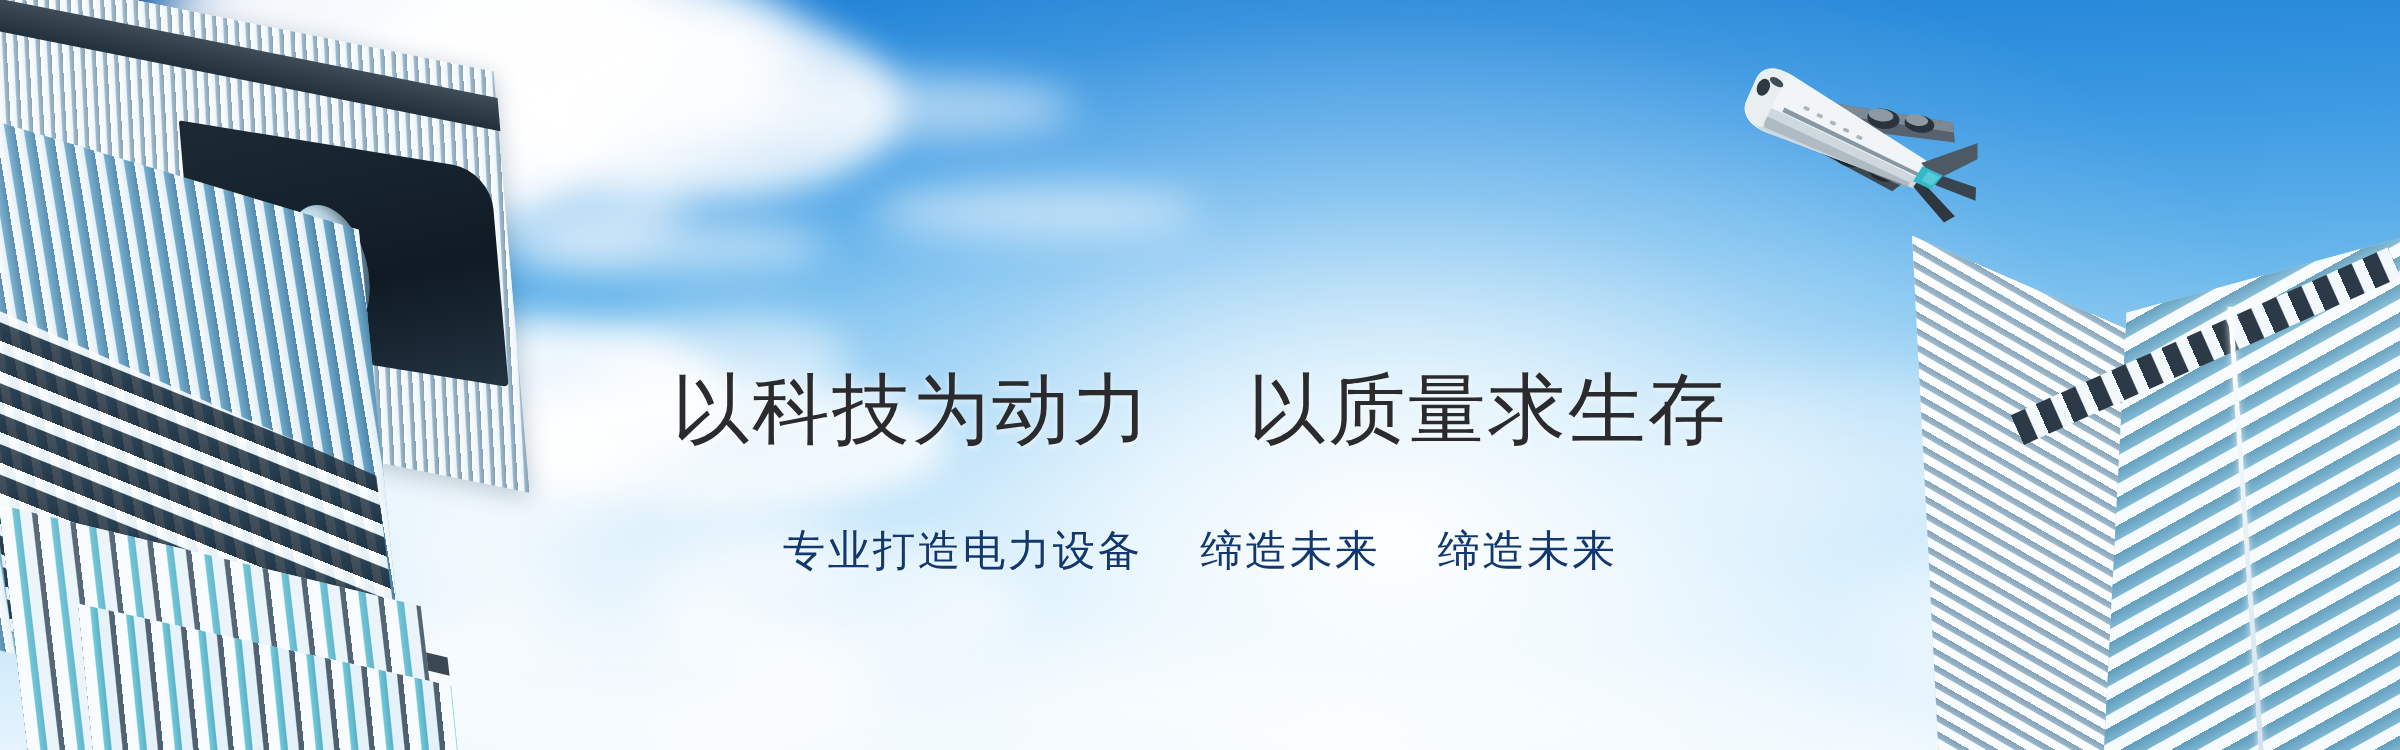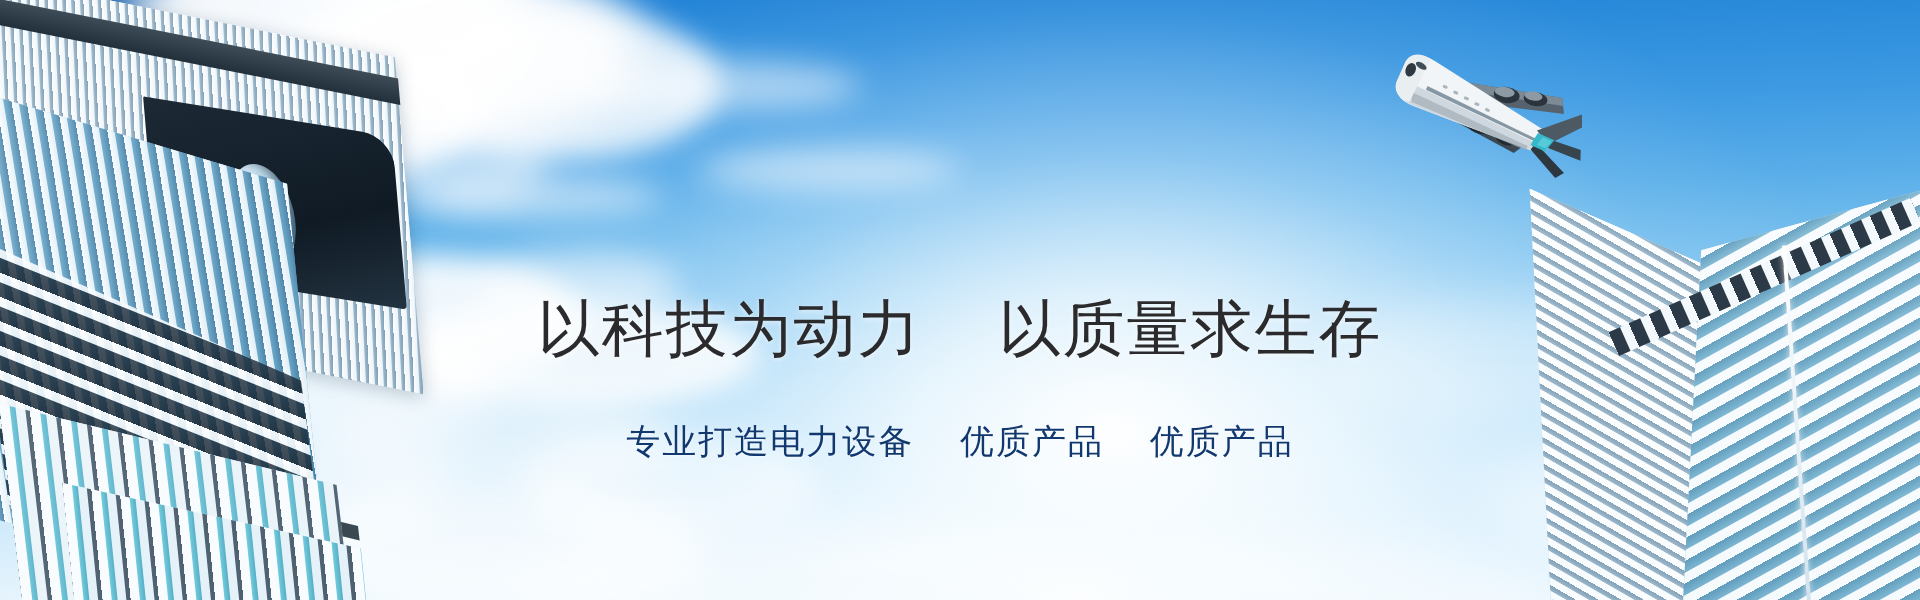--- a/index.html
+++ b/index.html
@@ -397,15 +397,15 @@
         <path d="M192 104 L230 120 L224 128 L190 112 Z" fill="#2c373f"></path>
 
         <path d="M190 94 L208 94 L204 108 L188 108 Z" fill="#35b8c9"></path>
         <path d="M196 96 L206 96 L203 105 L194 105 Z" fill="#56ccda"></path>
       </g>
     </svg>
   </div>
 
   <div class="headline">以科技为动力    以质量求生存</div>
 
-  <div class="subline">专业打造电力设备    优质产品    优质产品</div>
+  <div class="subline">专业打造电力设备    缔造未来    缔造未来</div>
 
 </div>
 
 </body></html>

